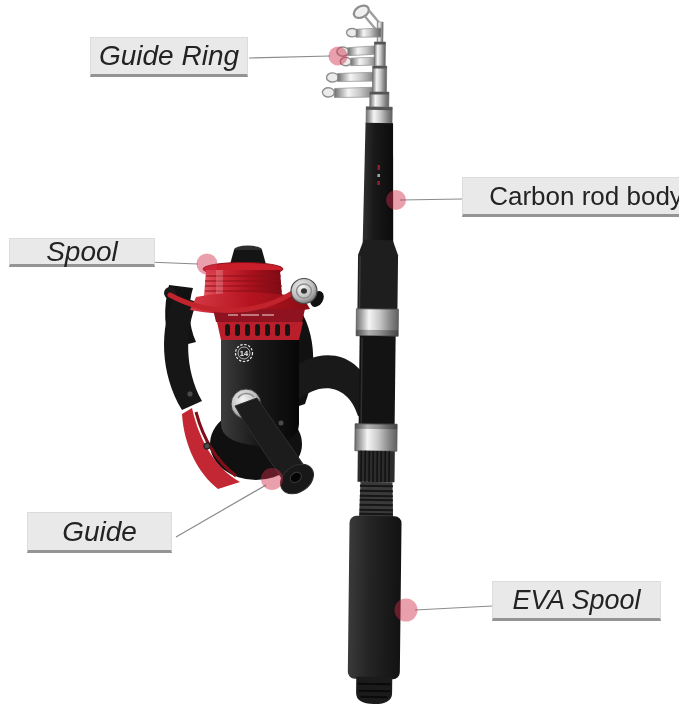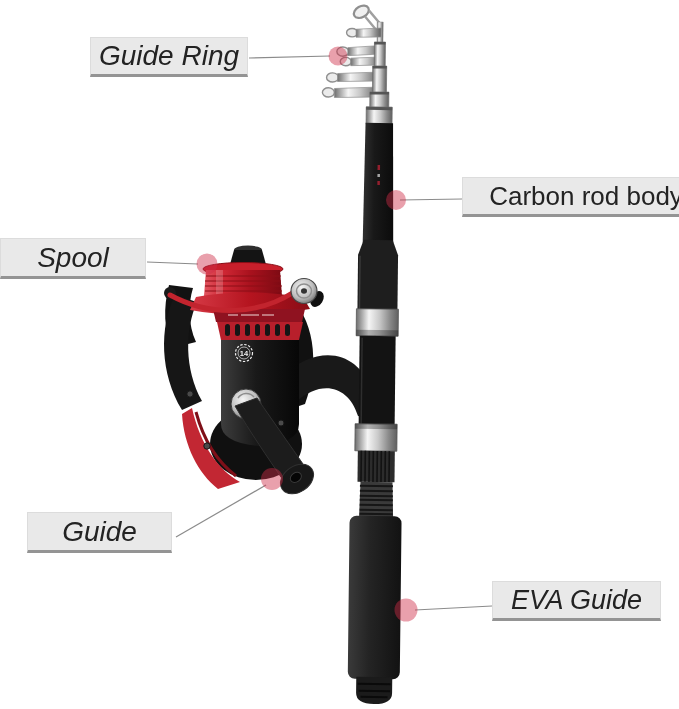--- a/index.html
+++ b/index.html
@@ -11,21 +11,21 @@
   .lbl{
     position:absolute;z-index:3;background:#e9e9e9;color:#232323;
     display:flex;align-items:center;justify-content:center;
     box-sizing:border-box;border:1px solid #dcdcdc;
     border-bottom:3px solid #949494;
     font-size:28px;line-height:1;white-space:nowrap;
   }
   .lbl.it{font-style:italic;}
   #lbl-guide-ring{left:90px;top:37px;width:158px;height:40px;}
   #lbl-carbon{left:462px;top:177px;width:248px;height:40px;font-size:26px;}
-  #lbl-spool{left:0px;top:238px;width:146px;height:41px;}
+  #lbl-spool{left:9px;top:238px;width:146px;height:29px;}
   #lbl-handle{left:27px;top:512px;width:145px;height:41px;}
   #lbl-eva{left:492px;top:581px;width:169px;height:40px;font-size:27px;}
 </style>
 </head>
 <body>
 
 <div id="stage">
 
   <svg width="679" height="709" viewBox="0 0 679 709">
     <defs>
@@ -211,15 +211,15 @@
       <circle cx="207" cy="264" r="10.5"></circle>
       <circle cx="272" cy="479" r="11"></circle>
       <circle cx="406" cy="610" r="11.5"></circle>
     </g>
   </svg>
 
   <div class="lbl it" id="lbl-guide-ring">Guide Ring</div>
   <div class="lbl" id="lbl-carbon">Carbon rod body</div>
   <div class="lbl it" id="lbl-spool">Spool</div>
   <div class="lbl it" id="lbl-handle">Guide</div>
-  <div class="lbl it" id="lbl-eva">EVA Guide</div>
+  <div class="lbl it" id="lbl-eva">EVA Spool</div>
 
 </div>
 
 </body></html>

